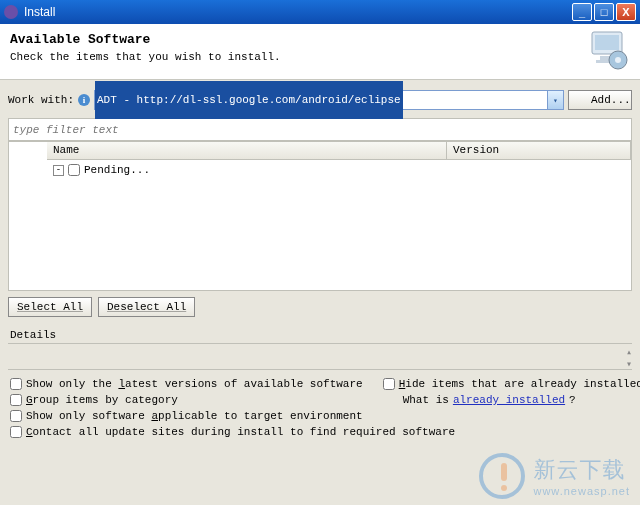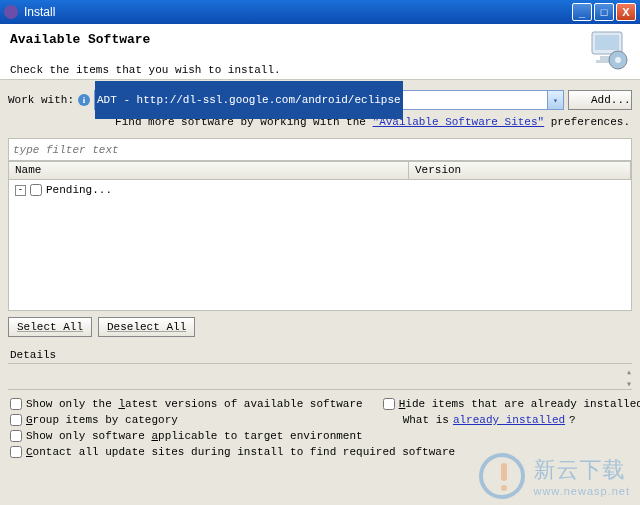--- a/index.html
+++ b/index.html
@@ -11,38 +11,38 @@
   .win-btns { display: flex; gap: 2px; }
   .win-btn { width: 20px; height: 18px; border: 1px solid #fff; border-radius: 2px; display: flex; align-items: center; justify-content: center; font-size: 11px; font-weight: bold; }
   .win-min { background: linear-gradient(#4d8fe0,#1a5fc0); }
   .win-max { background: linear-gradient(#4d8fe0,#1a5fc0); }
   .win-close { background: linear-gradient(#f07a5a,#c94020); }
 
   .content { background: #e8e6dd; padding: 0; }
 
   .header-area { background: #ffffff; border-bottom: 1px solid #c8c8c0; padding: 8px 10px; position: relative; height: 56px; }
   .header-area h2 { font-size: 13px; font-weight: bold; font-family: "Courier New", monospace; }
-  .header-area .subtitle { font-size: 11px; margin-top: 17px; }
+  .header-area .subtitle { font-size: 11px; margin-top: 4px; }
   .header-icon { position: absolute; right: 10px; top: 4px; width: 44px; height: 44px; }
   .header-icon svg { width: 44px; height: 44px; }
 
   .form-row { display: flex; align-items: center; padding: 10px 8px 4px; gap: 4px; }
   .info-icon { width: 12px; height: 12px; background: #4a8cd0; border-radius: 50%; color: #fff; font-size: 9px; font-weight: bold; display: inline-flex; align-items: center; justify-content: center; font-family: serif; }
   .combo { flex: 1; height: 20px; border: 1px solid #7a9cd0; background: #fff; display: flex; align-items: center; position: relative; }
   .combo-text { background: #1a4fa0; color: #fff; padding: 13px 2px; font-size: 11px; }
   .combo-arrow { position: absolute; right: 0; top: 0; width: 16px; height: 100%; background: linear-gradient(#e0f0ff,#b0d0f0); border-left: 1px solid #7a9cd0; display: flex; align-items: center; justify-content: center; color: #2a5a9a; font-size: 8px; }
   .btn { height: 20px; padding: 0 22px; border: 1px solid #888; background: linear-gradient(#fff,#e8e6dd); font-family: "Courier New", monospace; font-size: 11px; cursor: pointer; }
   .btn-add { width: 64px; text-align: center; }
 
   .hint-row { text-align: right; padding: 2px 10px 6px; font-size: 11px; }
   .link { color: #2030c0; text-decoration: underline; }
 
   .filter-input { margin: 4px 8px 0; border: 1px solid #c0c0b8; background: #fff; height: 23px; padding: 2px 4px; color: #888; font-style: italic; font-family: "Courier New", monospace; font-size: 11px; width: calc(100% - 16px); display: block; }
 
-  .table-wrap { margin: 0 8px; border: 1px solid #c0c0b8; background: #fff; height: 150px; }
+  .table-wrap { margin: 0 8px; border: 1px solid #c0c0b8; background: #fff; height: 150px; padding-left: 38px; }
   .thead { display: flex; background: linear-gradient(#f8f8f4,#e8e6dd); border-bottom: 1px solid #c0c0b8; height: 18px; font-size: 11px; }
   .th { padding: 2px 6px; border-right: 1px solid #c0c0b8; }
   .th-name { width: 400px; }
   .th-version { flex: 1; }
   .tbody { padding: 4px 6px; }
   .row { display: flex; align-items: center; gap: 4px; }
   .treebox { width: 11px; height: 11px; border: 1px solid #888; font-size: 9px; line-height: 9px; text-align: center; }
   .cb { width: 12px; height: 12px; }
 
   .btn-row { padding: 6px 8px; display: flex; gap: 6px; }
@@ -101,23 +101,20 @@
   <div class="form-row">
     <span>Work with:</span>
     <span class="info-icon">i</span>
     <div class="combo">
       <span class="combo-text">ADT - http://dl-ssl.google.com/android/eclipse</span>
       <span class="combo-arrow">▾</span>
     </div>
     <button class="btn btn-add">Add...</button>
   </div>
 
-  <div class="hint-row">
-    <span>Find more software by working with the </span><a class="link" href="#">"Available Software Sites"</a><span> preferences.</span>
-  </div>
 
   <input class="filter-input" placeholder="type filter text" style="">
 
   <div class="table-wrap">
     <div class="thead">
       <div class="th th-name">Name</div>
       <div class="th th-version">Version</div>
     </div>
     <div class="tbody">
       <div class="row">

